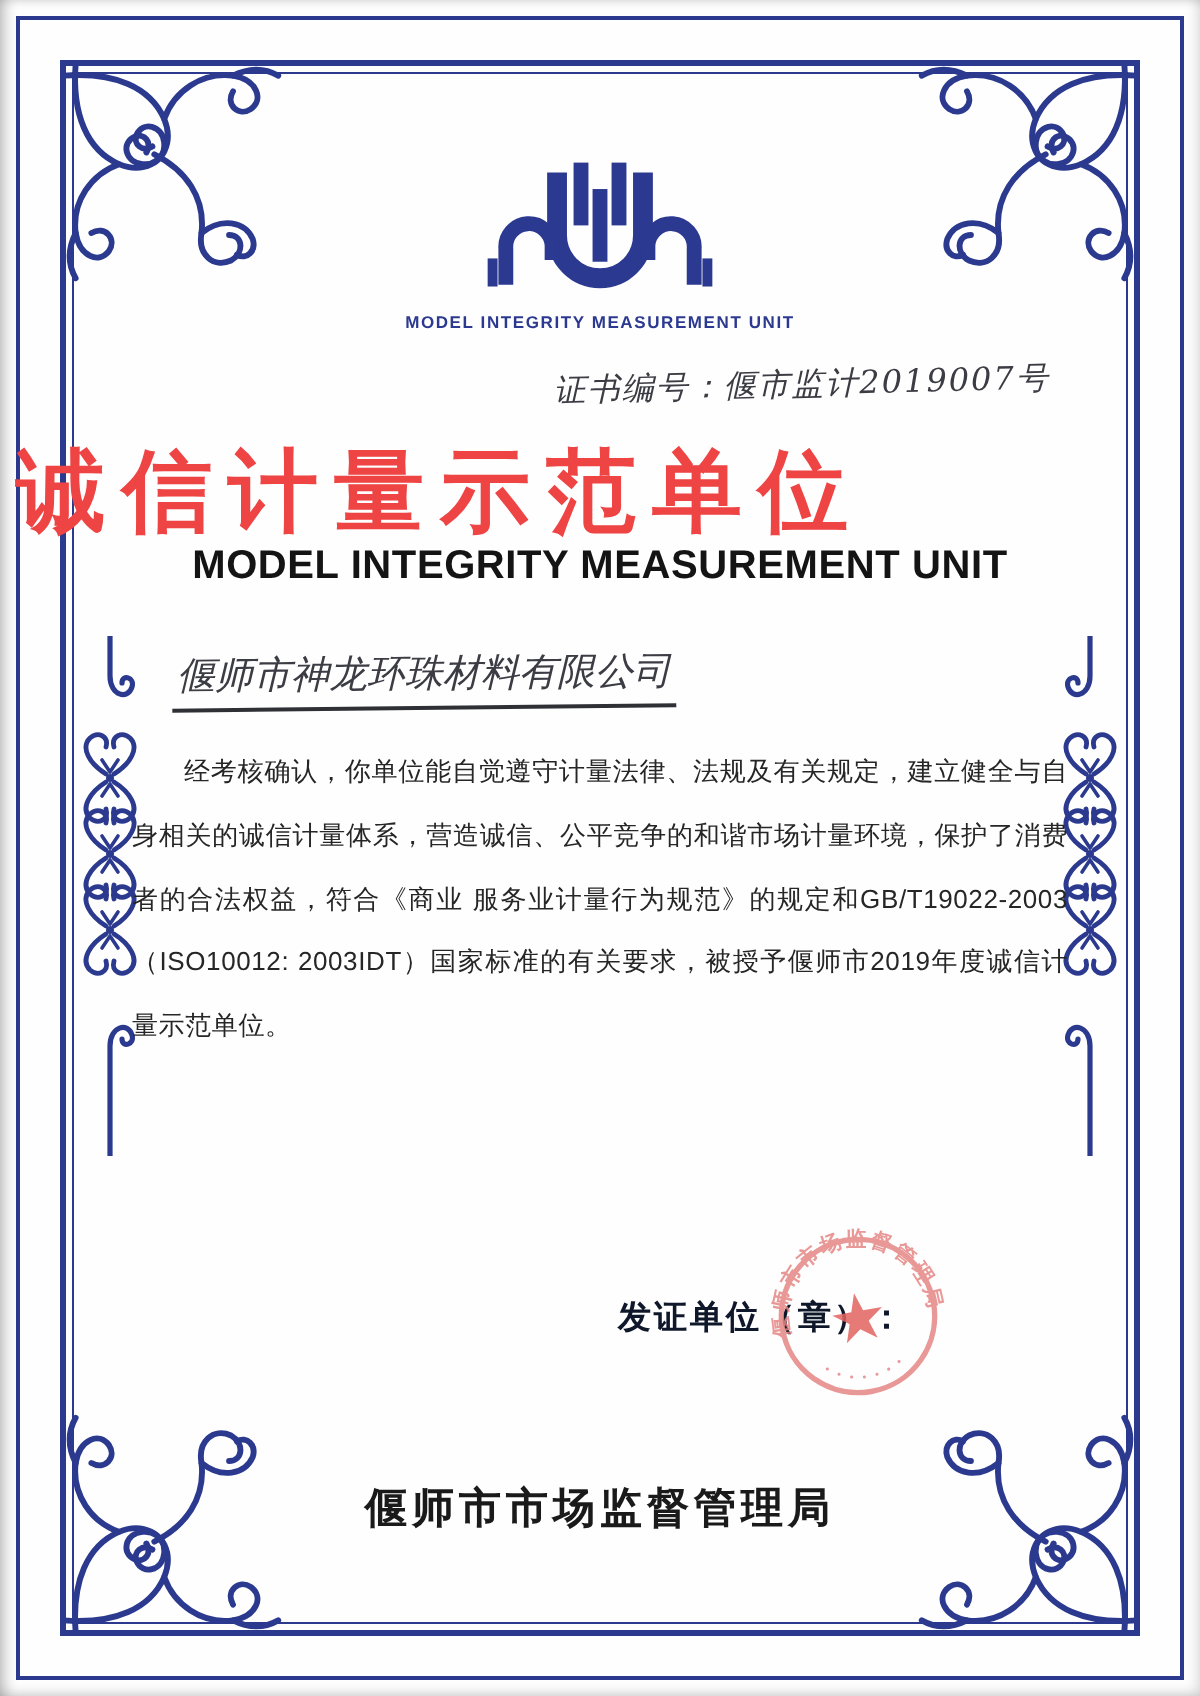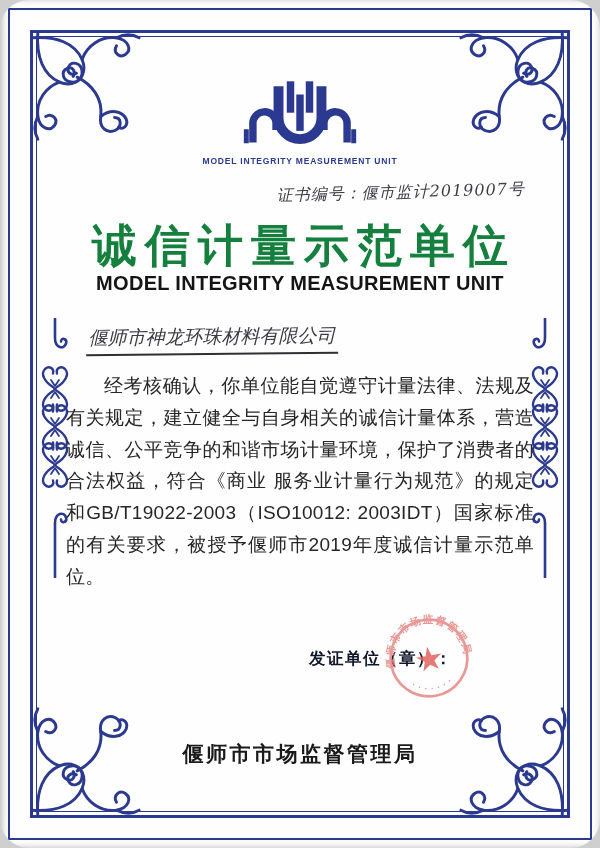--- a/index.html
+++ b/index.html
@@ -1,19 +1,18 @@
 <!DOCTYPE html>
 <html><head>
 <meta charset="utf-8">
 <style>
   html,body{margin:0;padding:0;background:#cfcfcf;}
   .page{
     position:relative;width:600px;height:848px;background:#fefefe;overflow:hidden;
     font-family:"Liberation Sans","DejaVu Sans",sans-serif;
-    border-radius:29px;
   }
   .page::after{
     content:"";position:absolute;inset:0;pointer-events:none;
     box-shadow:inset 5px 0 7px -3px rgba(0,0,0,.28),
                inset -4px -4px 7px -3px rgba(0,0,0,.16),
                inset 0 4px 6px -4px rgba(0,0,0,.12);
   }
   
   .b-outer{position:absolute;inset:8px;border:2px solid #2b3a8e;}
   .b-mid  {position:absolute;inset:30px;border:3px solid #2b3a8e;}
@@ -27,29 +26,29 @@
   .side.left{left:36px}
   .side.right{left:520px;transform:scaleX(-1)}
   
   .logo-wrap{position:absolute;left:0;top:78px;width:600px;text-align:center;}
   .logo-mark{width:116px;height:76px;display:block;margin:0 auto;}
   .logo-caption{margin-top:2px;font-size:8.5px;font-weight:bold;letter-spacing:.8px;color:#2b3990;}
   
   .hand{font-family:"DejaVu Serif","Liberation Serif",serif;font-style:italic;color:#3c3c44;}
   .cert-no{position:absolute;left:0;top:186px;width:525px;text-align:right;
     font-size:16px;letter-spacing:1px;transform:rotate(-1.5deg);}
-  .title{position:absolute;left:0;top:216px;width:600px;margin:0;text-align:center;
+  .title{position:absolute;left:0;top:216px;width:600px;margin:0;
     font-family:"Liberation Serif","DejaVu Serif",serif;font-weight:700;
-    font-size:45px;letter-spacing:8px;color:#15803d;text-indent:8px;}
+    font-size:45px;letter-spacing:8px;color:#ef4444;text-indent:8px;}
   .subtitle{position:absolute;left:0;top:272px;width:600px;text-align:center;
     font-size:20px;font-weight:700;letter-spacing:.3px;color:#141414;}
   .company{position:absolute;left:86px;top:324px;width:252px;text-align:center;
     font-size:19px;padding-bottom:3px;border-bottom:2px solid #2f2f36;transform:rotate(-.6deg);}
   .body-text{position:absolute;left:66px;top:370px;width:468px;margin:0;
-    font-size:19px;line-height:31.8px;letter-spacing:.3px;text-align:justify;
+    font-size:13px;line-height:31.8px;letter-spacing:.3px;text-align:justify;
     text-indent:2em;color:#262626;font-weight:500;}
   .issuer{position:absolute;left:309px;top:648px;font-size:16.5px;font-weight:700;
     letter-spacing:1.5px;color:#0f172a;}
   .seal{position:absolute;left:383px;top:612px;width:92px;height:92px;
     transform:rotate(-10deg);opacity:.85;}
   .org{position:absolute;left:0;top:740px;width:600px;text-align:center;
     font-size:21px;font-weight:700;letter-spacing:2.5px;color:#1a1a1a;}
 </style>
 </head>
 <body>

